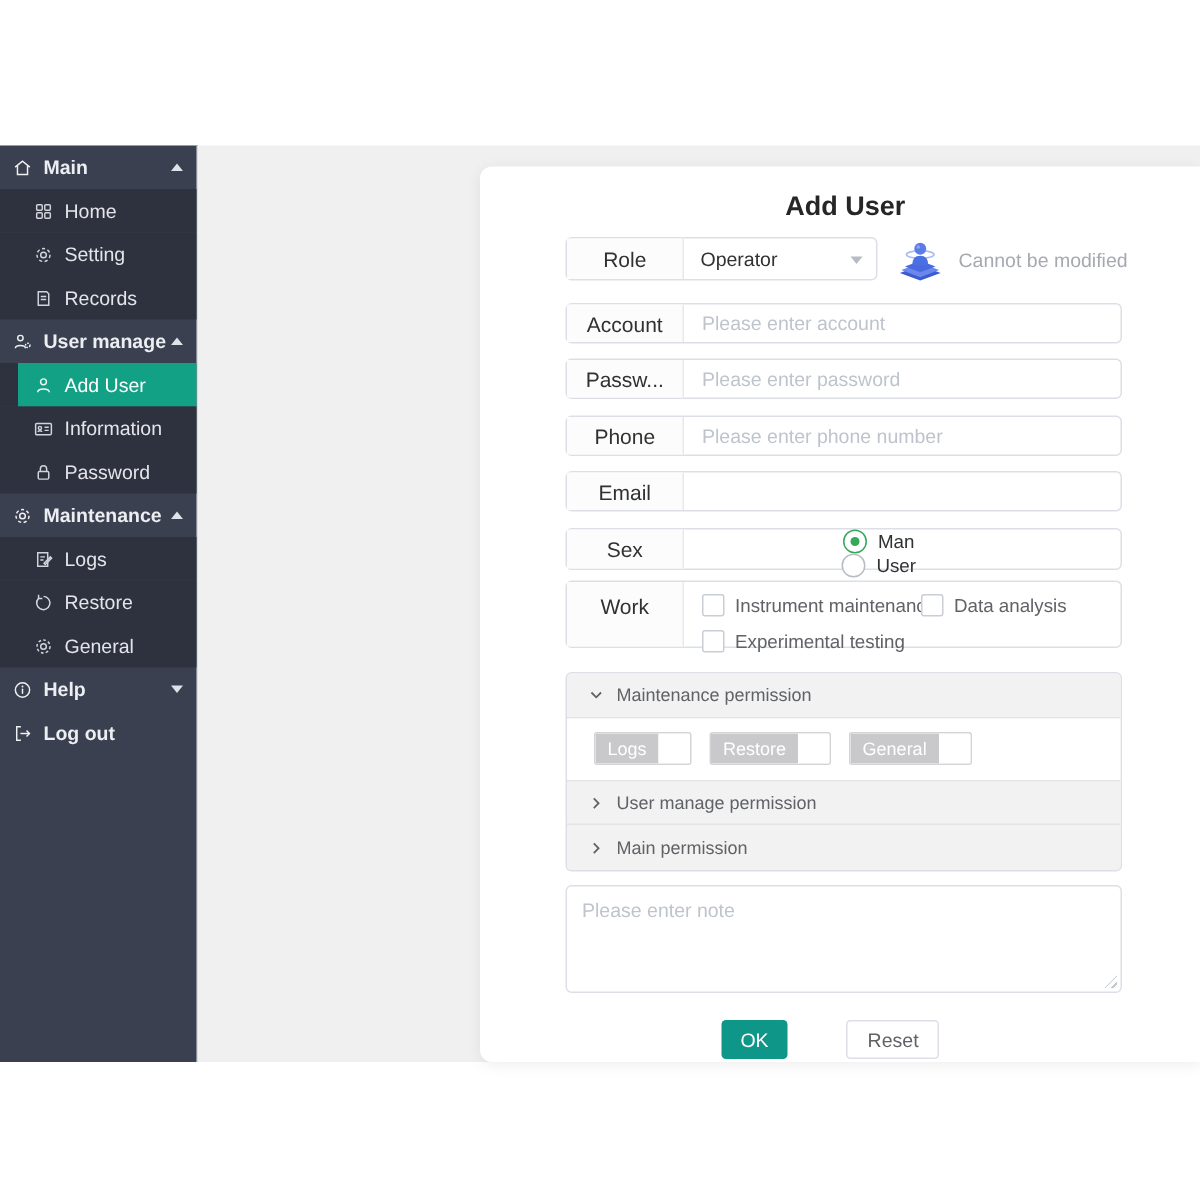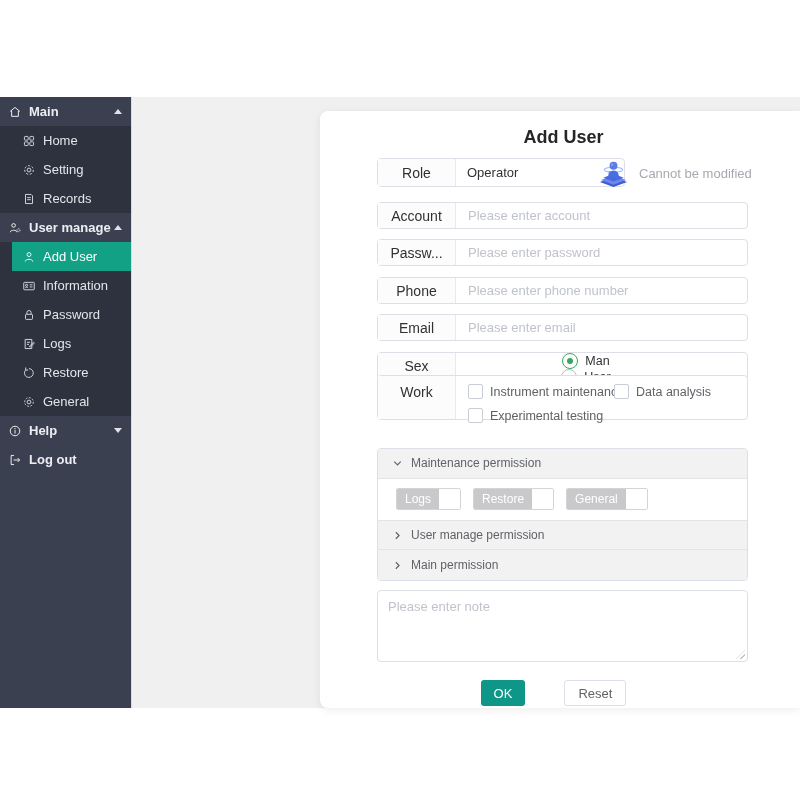--- a/index.html
+++ b/index.html
@@ -26,21 +26,21 @@
   .frow{position:absolute;left:57px;width:371px;background:#fff;border:1px solid #dcdfe6;
     border-radius:4px;display:flex;box-sizing:border-box;}
   .flabel{width:78px;flex:none;border-right:1px solid #e7e9ee;background:#fcfcfd;display:flex;
     align-items:center;justify-content:center;font-size:14px;color:#303133;overflow:hidden;
     text-align:center;box-sizing:border-box;}
   .fvalue{flex:1;display:flex;align-items:center;min-width:0;}
   .fvalue input{border:none;outline:none;width:100%;font-size:13px;color:#303133;padding:0 12px;
     background:transparent;font-family:"Liberation Sans",sans-serif;}
   .fvalue input::placeholder{color:#bfc3cb;}
   
-  .role-row{top:47px;width:248px;height:29px;}
+  .role-row{top:47px;width:208px;height:29px;}
   .role-value{flex:1;position:relative;display:flex;align-items:center;padding-left:11px;
     font-size:13px;color:#303133;cursor:pointer;}
   .caret{position:absolute;right:9px;top:12px;width:0;height:0;border-left:4.5px solid transparent;
     border-right:4.5px solid transparent;border-top:5px solid #b7bbc4;}
   .role-extra{position:absolute;left:277px;top:45px;height:34px;display:flex;align-items:center;gap:9px;}
   .role-note{font-size:13px;color:#a6a9b0;}
   
   .r-account{top:91px;height:27px;}
   .r-password{top:128px;height:27px;}
   .r-phone{top:166px;height:27px;}
@@ -48,21 +48,21 @@
   
   .r-sex{top:241px;height:28px;}
   .sex-opts{display:flex;align-items:center;padding-left:13px;gap:0;flex-direction:column;}
   .radio-opt{display:flex;align-items:center;margin-right:44px;cursor:pointer;}
   .radio{width:14px;height:14px;border-radius:50%;border:1px solid #b8bcc4;background:#fff;
     display:flex;align-items:center;justify-content:center;flex:none;}
   .radio.sel{border-color:#35a85b;}
   .radio.sel .dot{width:6px;height:6px;border-radius:50%;background:#35a85b;}
   .radio-lab{font-size:12.5px;color:#303133;margin-left:7px;}
   
-  .r-work{top:264px;height:45px;}
+  .r-work{top:276px;height:45px;}
   .work-opts{flex:1;padding:8px 0 0 12px;}
   .wline{display:flex;align-items:center;margin-bottom:9px;}
   .chk-opt{display:flex;align-items:center;cursor:pointer;}
   .chk-opt.w1{width:146px;}
   .cbox{width:13px;height:13px;border:1px solid #c9cdd5;border-radius:2px;background:#fff;flex:none;}
   .chk-lab{font-size:12.5px;color:#606266;margin-left:7px;white-space:nowrap;}
   
   .r-perm{top:337px;height:133px;overflow:hidden;}
   .flabel.top{align-items:flex-start;padding-top:8px;line-height:17px;}
   .perm-panel{flex:1;background:#f2f2f3;display:flex;flex-direction:column;min-width:0;}
@@ -180,20 +180,30 @@
     <div class="mrow sub">
       <span class="ic">
           <svg viewBox="0 0 20 20" fill="none" stroke="#dfe2e8" stroke-width="1.4">
             <rect x="5" y="9" width="10" height="7.3" rx="1.2"></rect>
             <path d="M7 9 V6.6 a3 3 0 0 1 6 0 V9"></path>
           </svg>
         </span>
       <span>Password</span>
     </div>
 
+    <div class="mrow header">
+      <span class="ic">
+          <svg viewBox="0 0 20 20" fill="none" stroke="#fff" stroke-width="1.4">
+            <circle cx="10" cy="10" r="2.7"></circle>
+            <circle cx="10" cy="10" r="6.2" stroke-dasharray="3 2.4"></circle>
+          </svg>
+        </span>
+      <span>Maintenance</span>
+      <span class="arr up"></span>
+    </div>
 
     <div class="mrow sub">
       <span class="ic">
           <svg viewBox="0 0 20 20" fill="none" stroke="#dfe2e8" stroke-width="1.4">
             <path d="M4.5 3.5 h9.5 v13 h-9.5 z"></path>
             <path d="M7 7.5 h4.5 M7 10.5 h3"></path>
             <path d="M10.5 13.5 L16.5 7.5 l1.2 1.2 -6 6 z"></path>
           </svg>
         </span>
       <span>Logs</span>
@@ -286,23 +296,20 @@
 
     <div class="frow r-phone">
       <div class="flabel">Phone</div>
       <div class="fvalue">
           <input type="text" placeholder="Please enter phone number" style="">
         </div>
     </div>
 
     <div class="frow r-email">
       <div class="flabel">Email</div>
-      <div class="fvalue">
-          <input type="text" placeholder="Please enter email" style="">
-        </div>
     </div>
 
     <div class="frow r-sex">
       <div class="flabel">Sex</div>
       <div class="fvalue sex-opts">
         <span class="radio-opt">
           <span class="radio sel">
               <span class="dot"></span>
             </span>
           <span class="radio-lab">Man</span>

